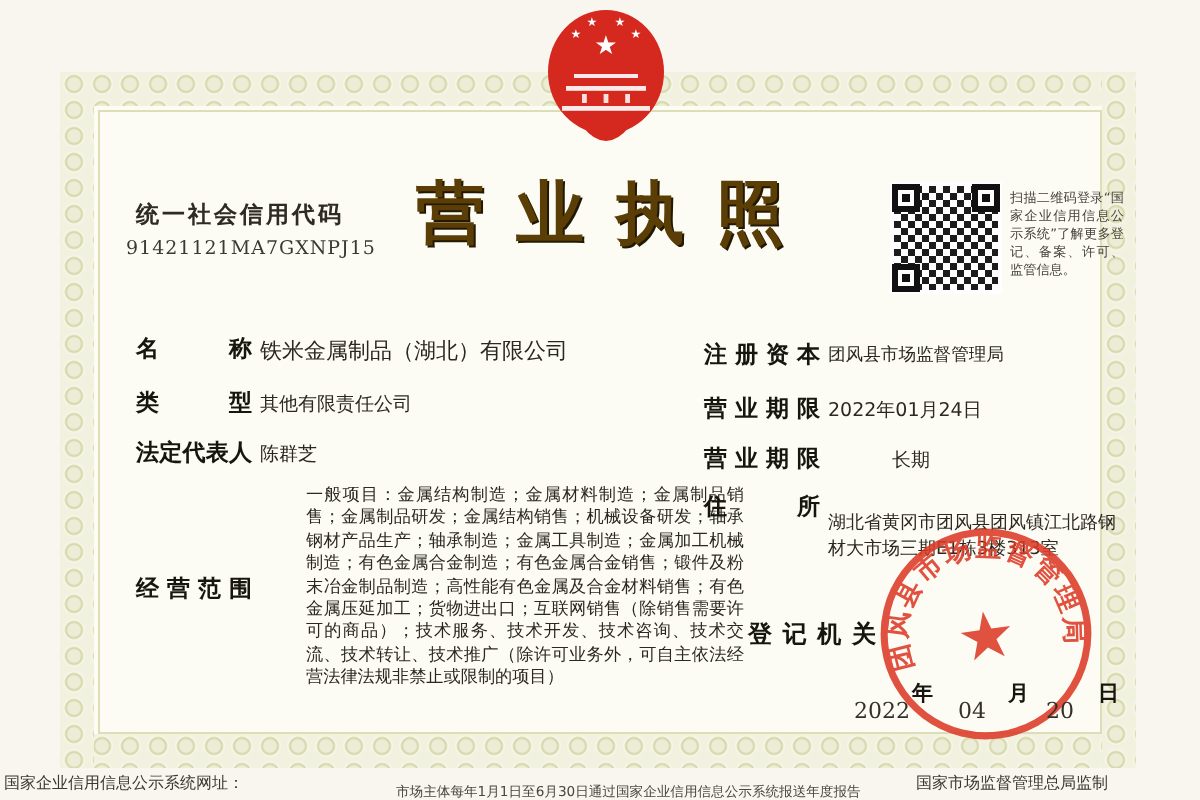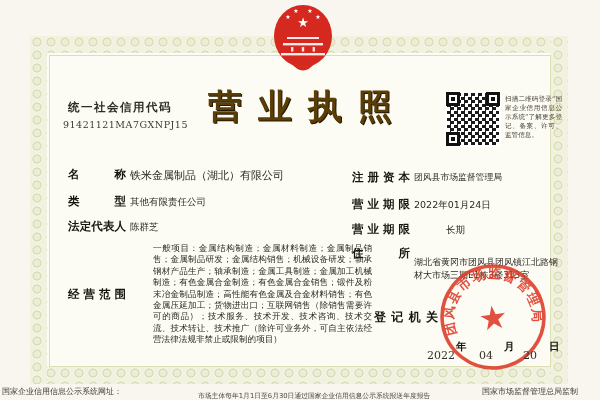--- a/index.html
+++ b/index.html
@@ -47,21 +47,21 @@
              text-align:justify;text-align-last:justify;color:#17150f;}
   
   .seal{position:absolute;left:437px;top:261px;width:112px;height:112px;}
   
   .d-lab{position:absolute;font-size:10.5px;font-weight:bold;color:#17150f;}
   .d-num{position:absolute;font-size:11px;font-family:"DejaVu Serif","Liberation Serif",serif;color:#33302b;}
   
   .foot{position:absolute;font-size:8px;color:#3c3830;}
   .foot-center{left:186px;top:391px;font-size:6.8px;color:#4a463e;margin-left:12px;}
   .foot-left{left:2px;top:386px;}
-  .foot-right{left:482px;top:386px;}
+  .foot-right{left:458px;top:386px;}
 </style>
 </head>
 <body>
 
 <div class="shot">
 
   <div class="paper"></div>
   <div class="band band-top"></div>
   <div class="band band-bottom"></div>
   <div class="band band-left"></div>

